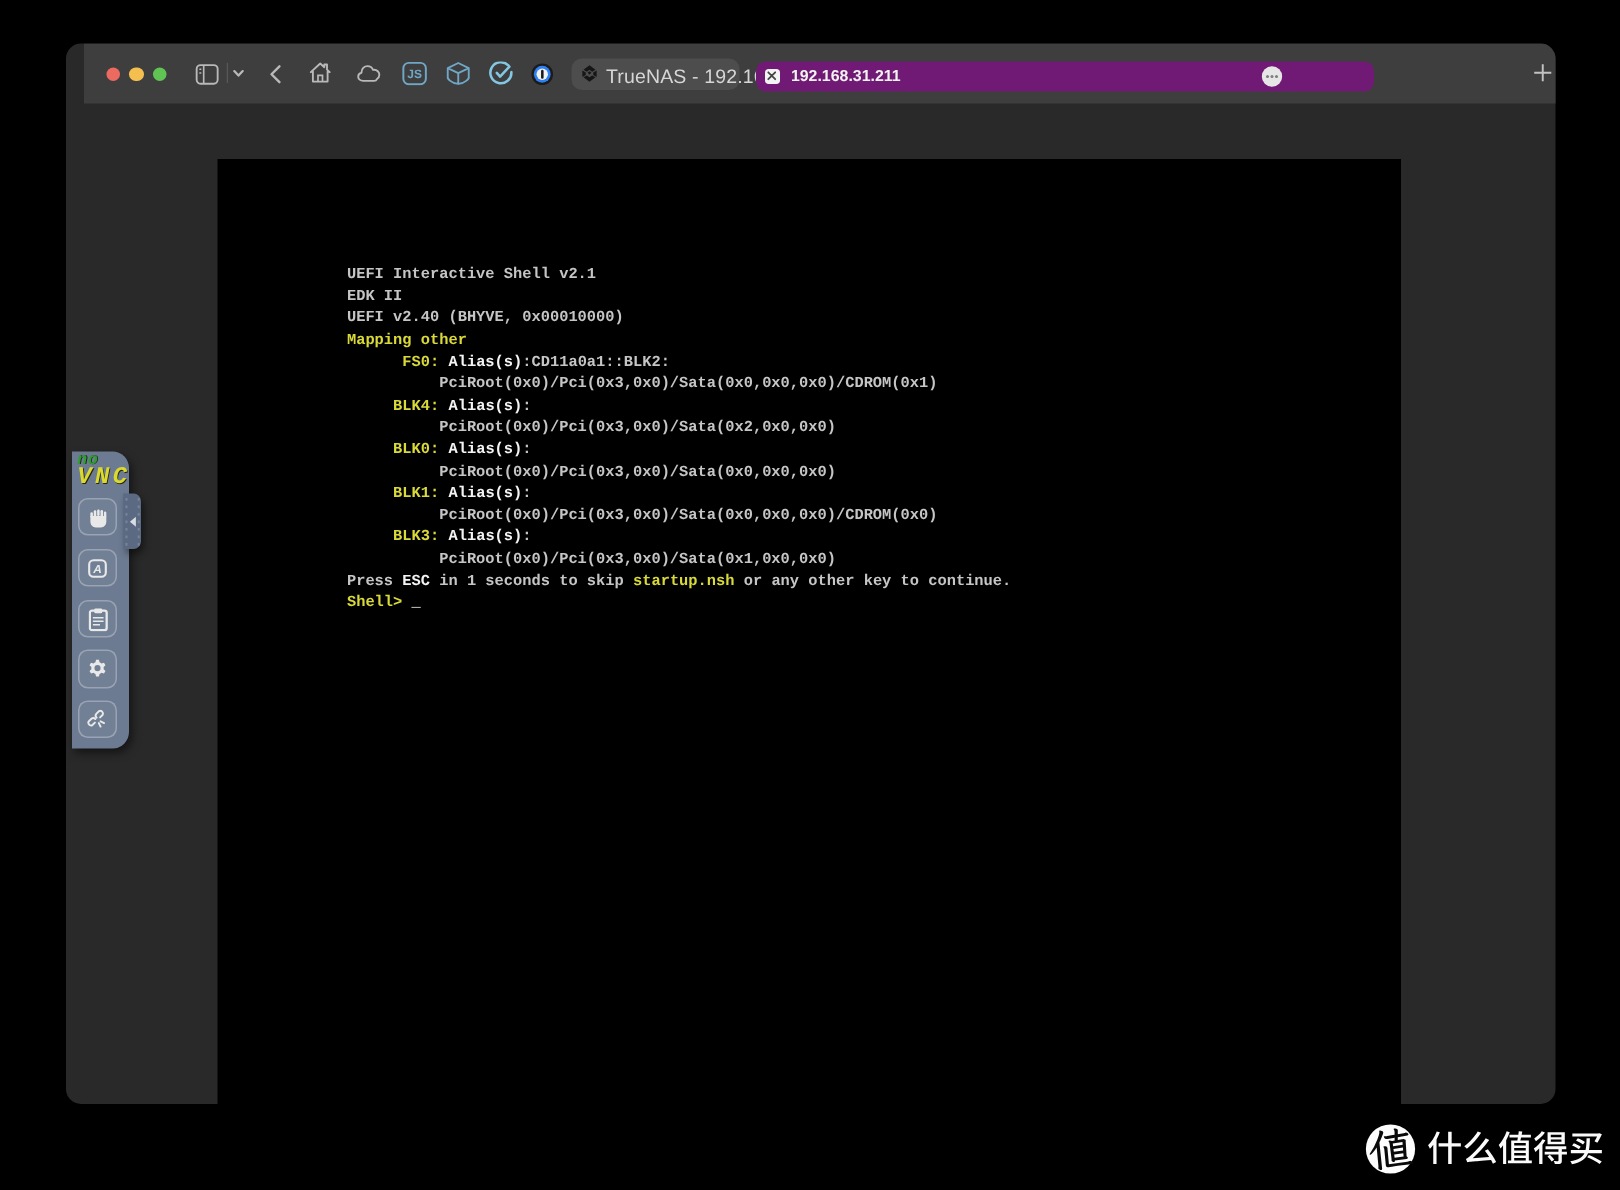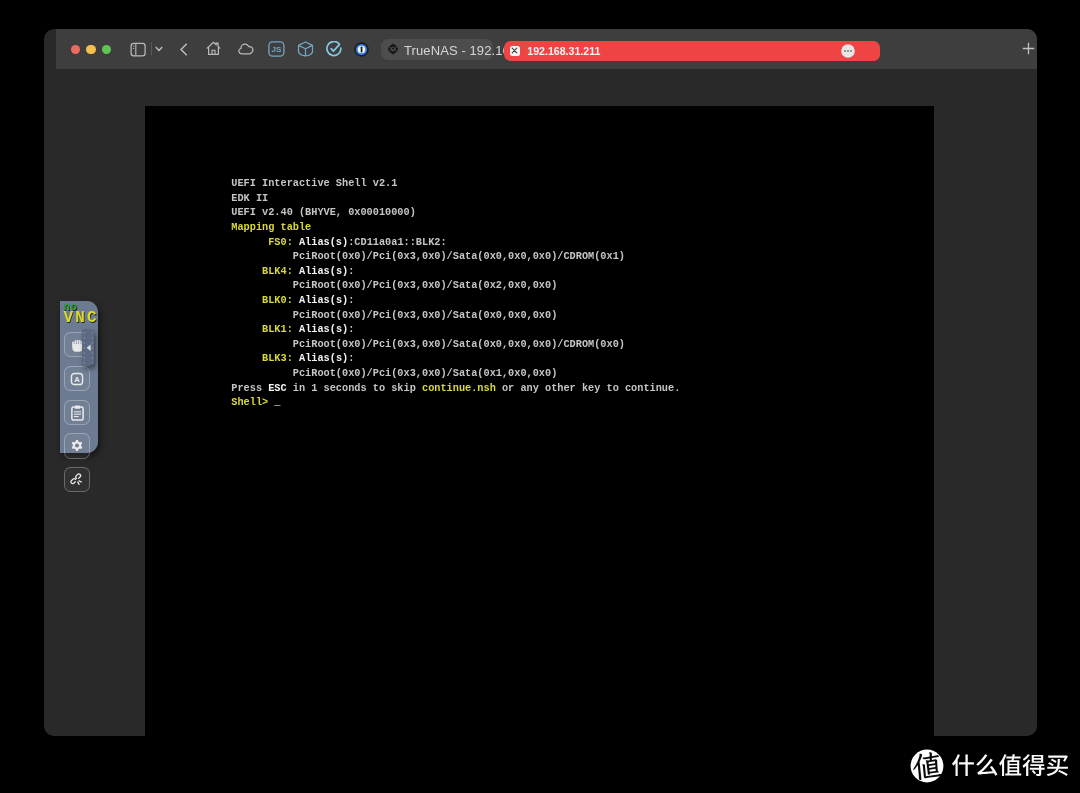--- a/index.html
+++ b/index.html
@@ -2,28 +2,28 @@
 <html><head><meta charset="utf-8">
 <style>
 html,body{margin:0;padding:0;}
 body{width:1080px;height:793px;background:#000;overflow:hidden;position:relative;font-family:"Liberation Sans",sans-serif;}
 #win{position:absolute;left:44px;top:29px;width:992.6px;height:706.8px;background:#292929;border-radius:10px;overflow:hidden;}
 #tbar{position:absolute;left:12px;top:0;width:100%;height:39.5px;background:#3e3e3e;}
 .dot{position:absolute;width:9.6px;height:9.6px;border-radius:50%;top:15.6px;}
 .abs{position:absolute;}
 #tab1{position:absolute;left:325px;top:9.5px;width:112px;height:21.5px;background:#4d4d4d;border-radius:7px;}
 #tab1 .tt{position:absolute;left:23px;top:4.6px;font-size:13px;font-weight:500;color:#d6d6d6;letter-spacing:0.1px;white-space:nowrap;}
-#urlbar{position:absolute;left:448px;top:11.5px;width:376px;height:20.5px;background:#ef4444;border-radius:6.5px;}
+#urlbar{position:absolute;left:448px;top:11.5px;width:412px;height:20.5px;background:#701a75;border-radius:6.5px;}
 #urlbar .ut{position:absolute;left:23.3px;top:4.4px;font-size:10.6px;font-weight:600;color:#f2f2f2;white-space:nowrap;}
 #fav{position:absolute;left:5.5px;top:5px;width:10px;height:10.5px;background:#f4f4f4;border-radius:2.5px;}
 #term{position:absolute;left:101px;top:77px;width:789px;height:668px;background:#000;}
 #term pre{position:absolute;left:86.3px;top:70.3px;margin:0;font-family:"Liberation Mono",monospace;font-size:10.25px;line-height:14.6px;font-weight:bold;color:#c5c5c5;}
 #term .y{color:#d9d93a;}
 #term .w{color:#f4f4f4;}
-#vnc{position:absolute;left:16px;top:272px;width:37.5px;height:152px;background:#6d7b92;border-radius:0 11px 11px 0;box-shadow:2px 3px 6px rgba(0,0,0,.5);}
+#vnc{position:absolute;left:4px;top:272px;width:37.5px;height:198px;background:#6d7b92;border-radius:0 11px 11px 0;box-shadow:2px 3px 6px rgba(0,0,0,.5);font-style:italic;}
 #handle{position:absolute;left:37.5px;top:299.5px;width:12.5px;height:37.5px;background:#5b6a82;border-radius:0 5px 5px 0;box-shadow:2px 3px 5px rgba(0,0,0,.45);}
 .vbtn{position:absolute;left:4.2px;width:25.8px;height:25.2px;border:1px solid rgba(255,255,255,.28);border-radius:6.5px;box-sizing:border-box;background:rgba(255,255,255,.04);}
 #vlogo{position:absolute;left:3px;top:0;font-family:"Liberation Mono",monospace;font-weight:bold;line-height:1;}
 #vlogo .n{position:absolute;left:0.5px;top:1.0px;color:#2f9e2f;font-size:11px;letter-spacing:0.5px;text-shadow:0.6px 0.6px 0 #16241a;}
 #vlogo .v{position:absolute;left:0.5px;top:9.3px;color:#d9d92f;font-size:16px;letter-spacing:2.2px;text-shadow:0.6px 0.6px 0 #26260f;}
 #wm{position:absolute;left:905px;top:745px;width:175px;height:45px;}
 </style></head>
 <body>
 <div id="win">
   <div id="tbar">
@@ -112,32 +112,32 @@
     
     <svg class="abs" style="left:965.5px;top:13px" width="13" height="13" viewBox="0 0 13 13">
       <path d="M6.5 0.8 L6.5 12.2 M0.8 6.5 L12.2 6.5" stroke="#c2c2c2" stroke-width="1.3"></path>
     </svg>
   </line></div>
 
   <div id="term">
     <pre>UEFI Interactive Shell v2.1
 EDK II
 UEFI v2.40 (BHYVE, 0x00010000)
-<span class="y">Mapping table</span>
+<span class="y">Mapping other</span>
       <span class="y">FS0:</span> <span class="w">Alias(s)</span>:CD11a0a1::BLK2:
           PciRoot(0x0)/Pci(0x3,0x0)/Sata(0x0,0x0,0x0)/CDROM(0x1)
      <span class="y">BLK4:</span> <span class="w">Alias(s)</span>:
           PciRoot(0x0)/Pci(0x3,0x0)/Sata(0x2,0x0,0x0)
      <span class="y">BLK0:</span> <span class="w">Alias(s)</span>:
           PciRoot(0x0)/Pci(0x3,0x0)/Sata(0x0,0x0,0x0)
      <span class="y">BLK1:</span> <span class="w">Alias(s)</span>:
           PciRoot(0x0)/Pci(0x3,0x0)/Sata(0x0,0x0,0x0)/CDROM(0x0)
      <span class="y">BLK3:</span> <span class="w">Alias(s)</span>:
           PciRoot(0x0)/Pci(0x3,0x0)/Sata(0x1,0x0,0x0)
-Press <span class="w">ESC</span> in 1 seconds to skip <span class="y">continue.nsh</span> or any other key to continue.
+Press <span class="w">ESC</span> in 1 seconds to skip <span class="y">startup.nsh</span> or any other key to continue.
 <span class="y">Shell&gt;</span> <span class="w">_</span></pre>
   </div>
 
   <div id="vnc">
     <div id="vlogo">
         <span class="n">no</span>
         <span class="v">VNC</span>
       </div>
     <div class="vbtn" style="top:31px">
       <svg class="abs" style="left:4.5px;top:5px" width="15" height="15" viewBox="0 0 24 24">

